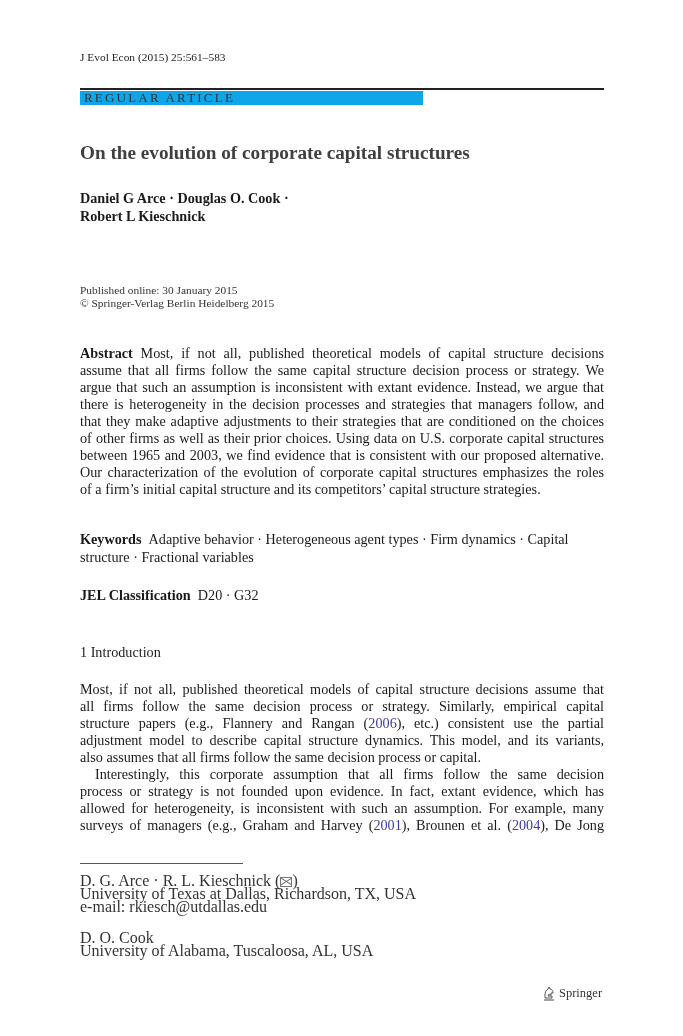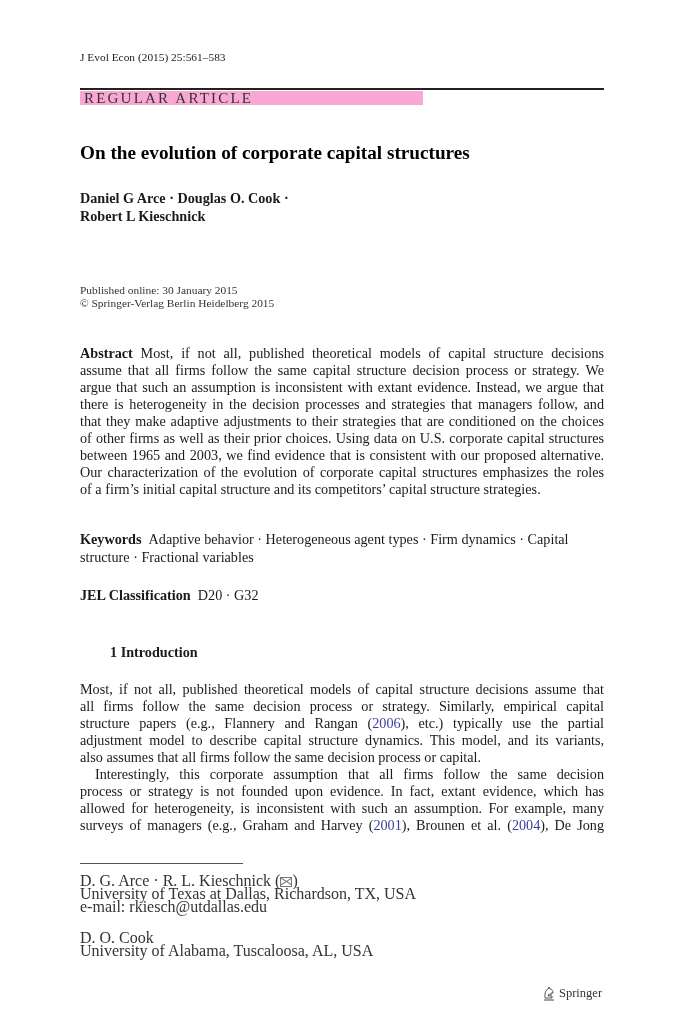--- a/index.html
+++ b/index.html
@@ -6,39 +6,39 @@
     body {
       width: 683px; height: 1036px; position: relative; overflow: hidden;
       font-family: "Liberation Serif", "DejaVu Serif", serif; color: #1a1a1a;
     }
     .abs { position: absolute; }
     .hdr { left: 80px; font-size: 11.4px; line-height: 13px; color: #222; }
     #hdr-journal { top: 51px; }
     #hdr-doi { top: 64px; margin-top: 24px; }
     .top-rule { left: 80px; top: 88px; width: 524px; height: 2px; background: #222; }
     .article-band {
-      left: 80px; top: 91px; width: 343px; height: 14px; background: #f9a8d4;
-      font-size: 15px; letter-spacing: 2.2px; line-height: 14px; color: #333; padding-left: 4px; box-sizing: border-box;
+      left: 80px; top: 91px; width: 343px; height: 14px; background: #0ea5e9;
+      font-size: 13px; letter-spacing: 2.2px; line-height: 14px; color: #333; padding-left: 4px; box-sizing: border-box;
     }
-    .title { left: 80px; top: 142px; font-size: 19.2px; font-weight: bold; color: #000000; white-space: nowrap; }
+    .title { left: 80px; top: 142px; font-size: 19.2px; font-weight: bold; color: #404040; white-space: nowrap; }
     .authors { left: 80px; font-size: 14.2px; font-weight: bold; white-space: nowrap; }
     #authors-l1 { top: 190px; }
     #authors-l2 { top: 208px; }
     .pub { left: 80px; font-size: 11.4px; line-height: 13px; color: #333; white-space: nowrap; }
     #pub-date { top: 284px; }
     #pub-copy { top: 297px; }
     .line {
       position: absolute; left: 80px; width: 524px; font-size: 14.2px; line-height: 17px;
       white-space: nowrap; text-align: justify; text-align-last: justify;
     }
     .line.last { text-align-last: left; }
     .b { font-weight: bold; }
     .cite { color: #3b3ba0; }
     .kw-line { position: absolute; left: 80px; font-size: 14.2px; white-space: nowrap; }
-    .sec { position: absolute; left: 80px; top: 644px; font-size: 14.2px; font-weight: bold; margin-left: 30px; }
+    .sec { position: absolute; left: 80px; top: 644px; font-size: 14.2px; font-weight: normal; }
     .fn-rule { left: 80px; top: 863px; width: 163px; height: 1px; background: #555; }
     .fn { position: absolute; left: 80px; font-size: 16px; line-height: 13px; color: #333; white-space: nowrap; }
     .springer { left: 542px; top: 986px; font-size: 12.5px; color: #333; display: flex; align-items: center; gap: 3px; }
     .springer svg { width: 14px; height: 15px; }
     .mail-icon { display: inline-block; width: 10px; height: 8px; border: 1px solid #777; position: relative; vertical-align: -1px; overflow: hidden; }
     .mail-icon::before, .mail-icon::after {
       content: ""; position: absolute; left: -2px; top: 3px; width: 15px; height: 1px; background: #777;
     }
     .mail-icon::before { transform: rotate(32deg); }
     .mail-icon::after { transform: rotate(-32deg); }
@@ -76,21 +76,21 @@
   <div class="kw-line" style="top:549px">structure · Fractional variables</div>
 </div>
 
 <div class="kw-line" style="top:587px"><span class="b">JEL Classification</span>&nbsp;&nbsp;<span>D20 · G32</span></div>
 
 <div class="sec">1 Introduction</div>
 
 <div>
   <div class="line" style="top:681px">Most, if not all, published theoretical models of capital structure decisions assume that</div>
   <div class="line" style="top:698px">all firms follow the same decision process or strategy. Similarly, empirical capital</div>
-  <div class="line" style="top:715px"><span>structure papers (e.g., Flannery and Rangan (</span><a class="cite">2006</a><span>), etc.) typically use the partial</span></div>
+  <div class="line" style="top:715px"><span>structure papers (e.g., Flannery and Rangan (</span><a class="cite">2006</a><span>), etc.) consistent use the partial</span></div>
   <div class="line" style="top:732px">adjustment model to describe capital structure dynamics. This model, and its variants,</div>
   <div class="line last" style="top:749px">also assumes that all firms follow the same decision process or capital.</div>
   <div class="line" style="top:766px; left:95px; width:509px;">Interestingly, this corporate assumption that all firms follow the same decision</div>
   <div class="line" style="top:783px">process or strategy is not founded upon evidence. In fact, extant evidence, which has</div>
   <div class="line" style="top:800px">allowed for heterogeneity, is inconsistent with such an assumption. For example, many</div>
   <div class="line" style="top:817px"><span>surveys of managers (e.g., Graham and Harvey (</span><a class="cite">2001</a><span>), Brounen et al. (</span><a class="cite">2004</a><span>), De Jong</span></div>
 </div>
 
 <div class="abs fn-rule"></div>
 <div class="fn" style="top:874px"><span>D. G. Arce · R. L. Kieschnick (</span><span class="mail-icon"></span><span>)</span></div>

